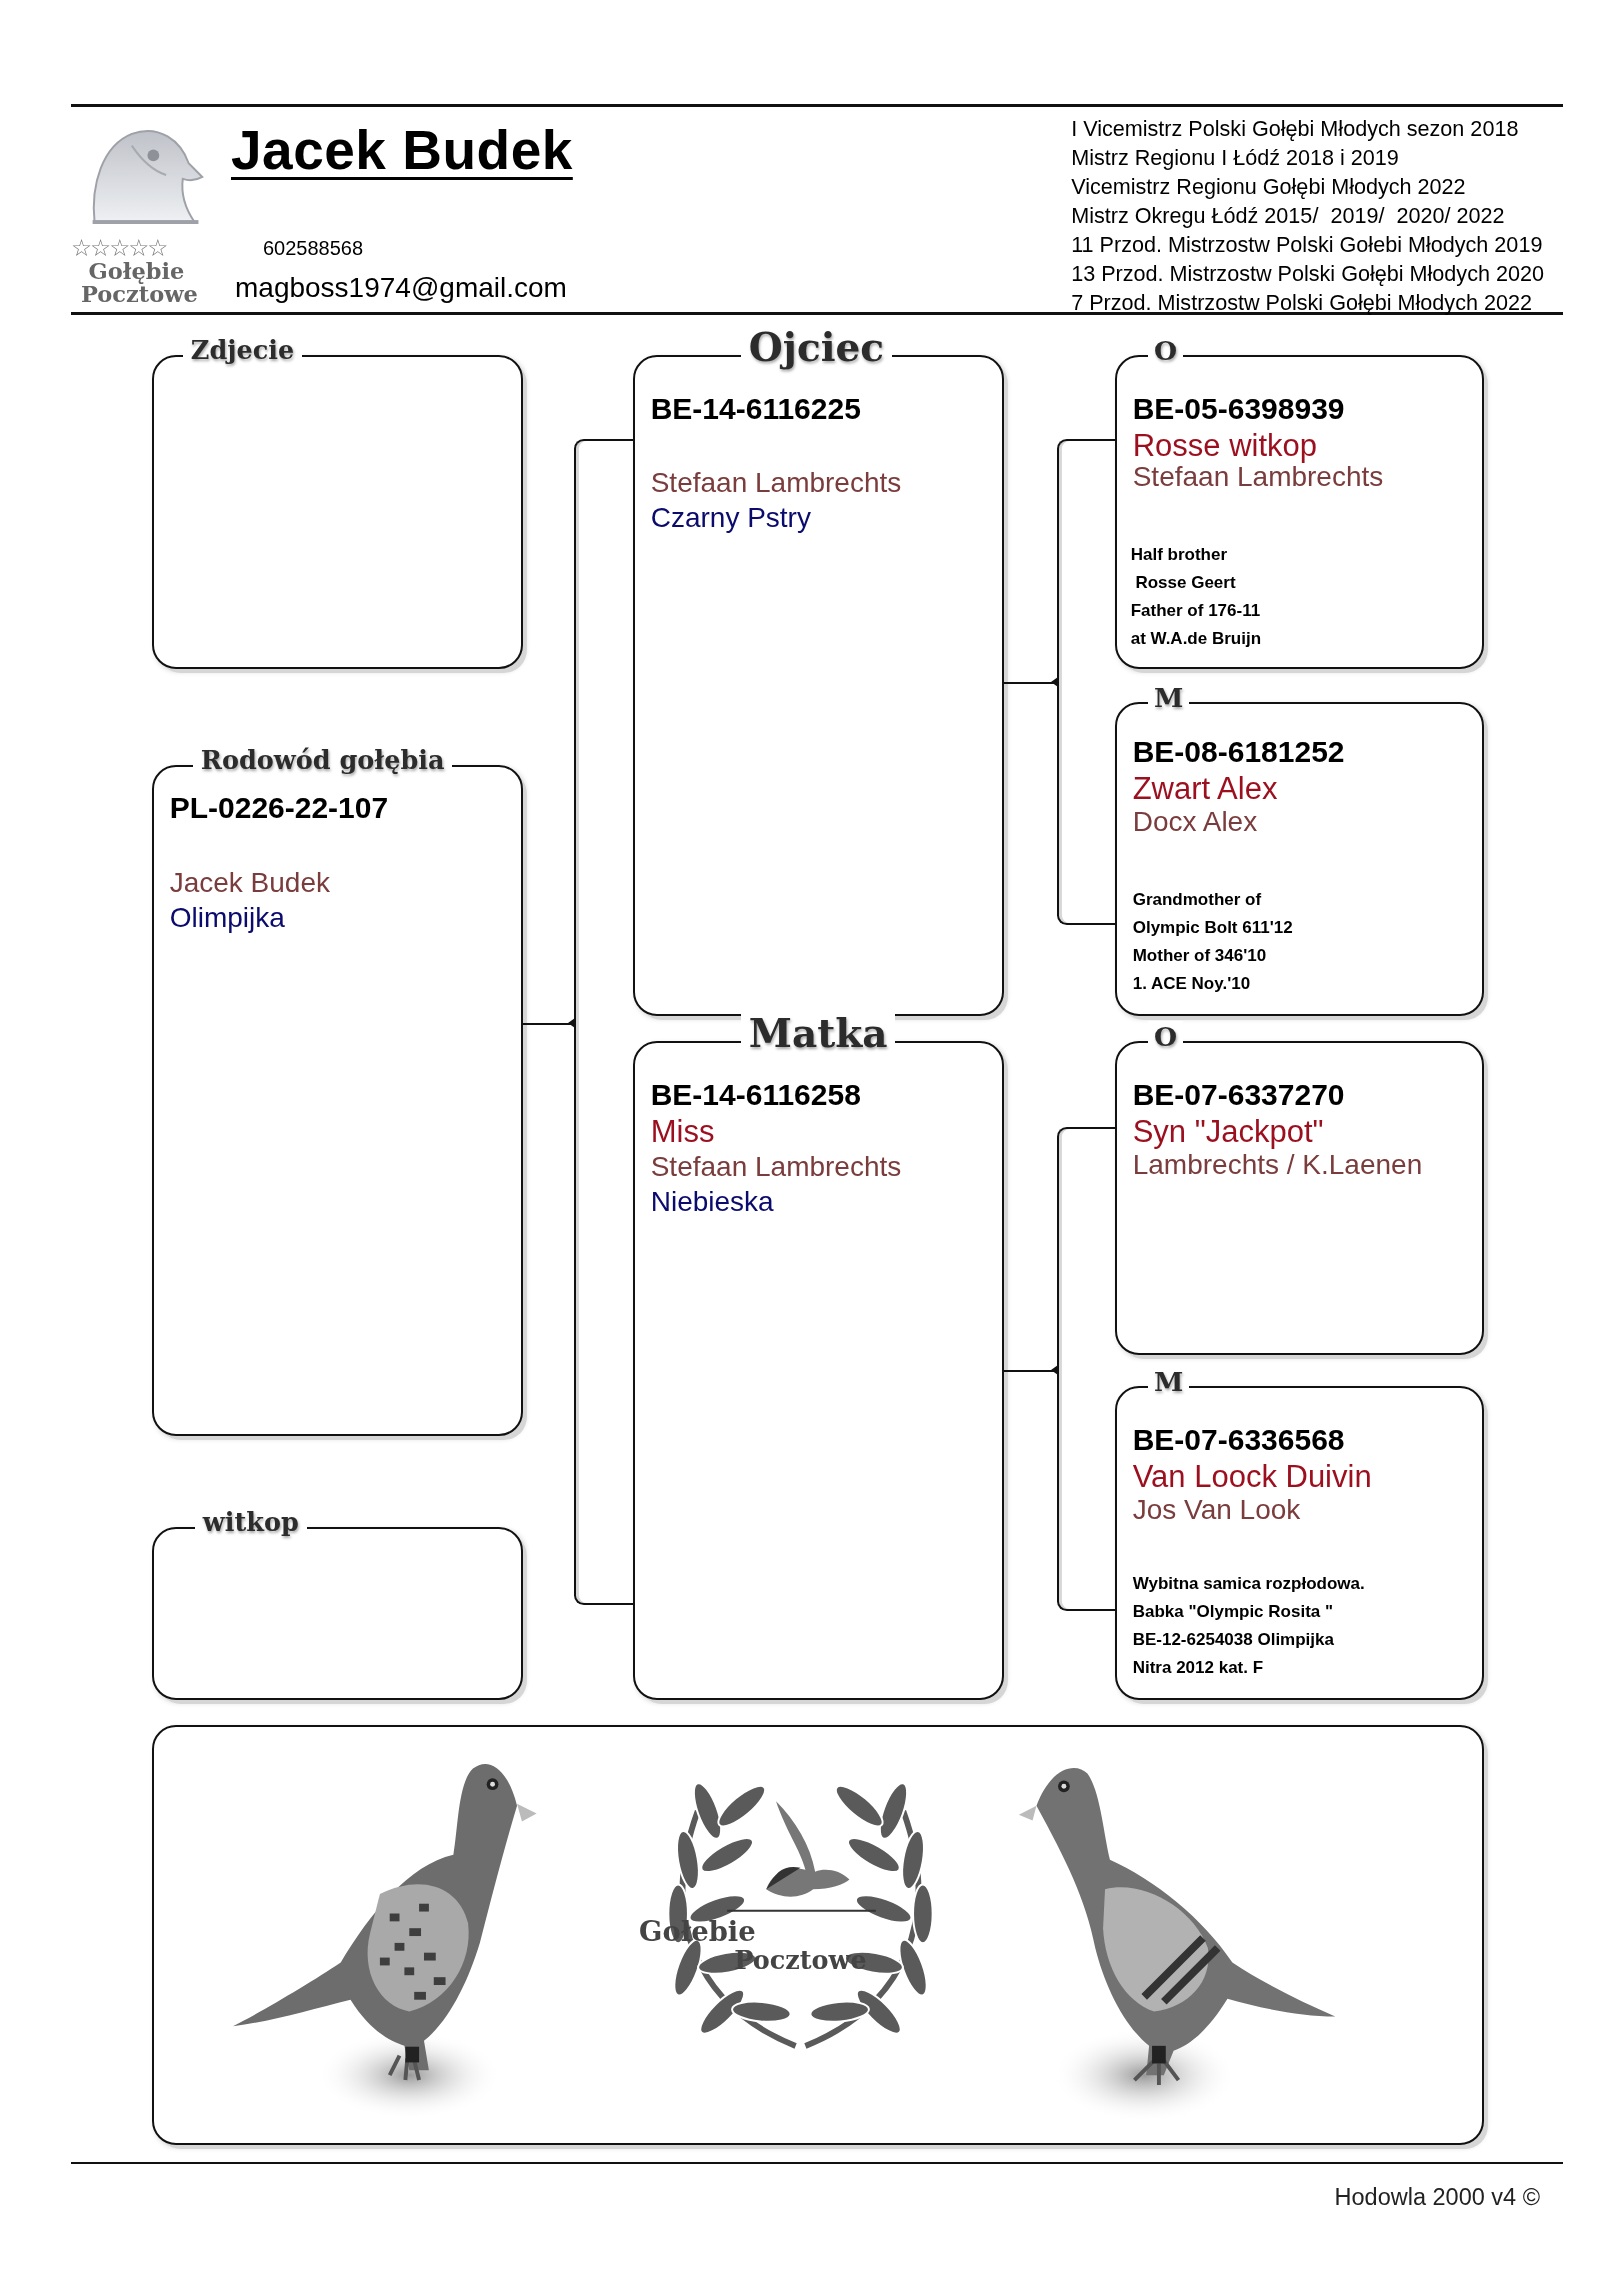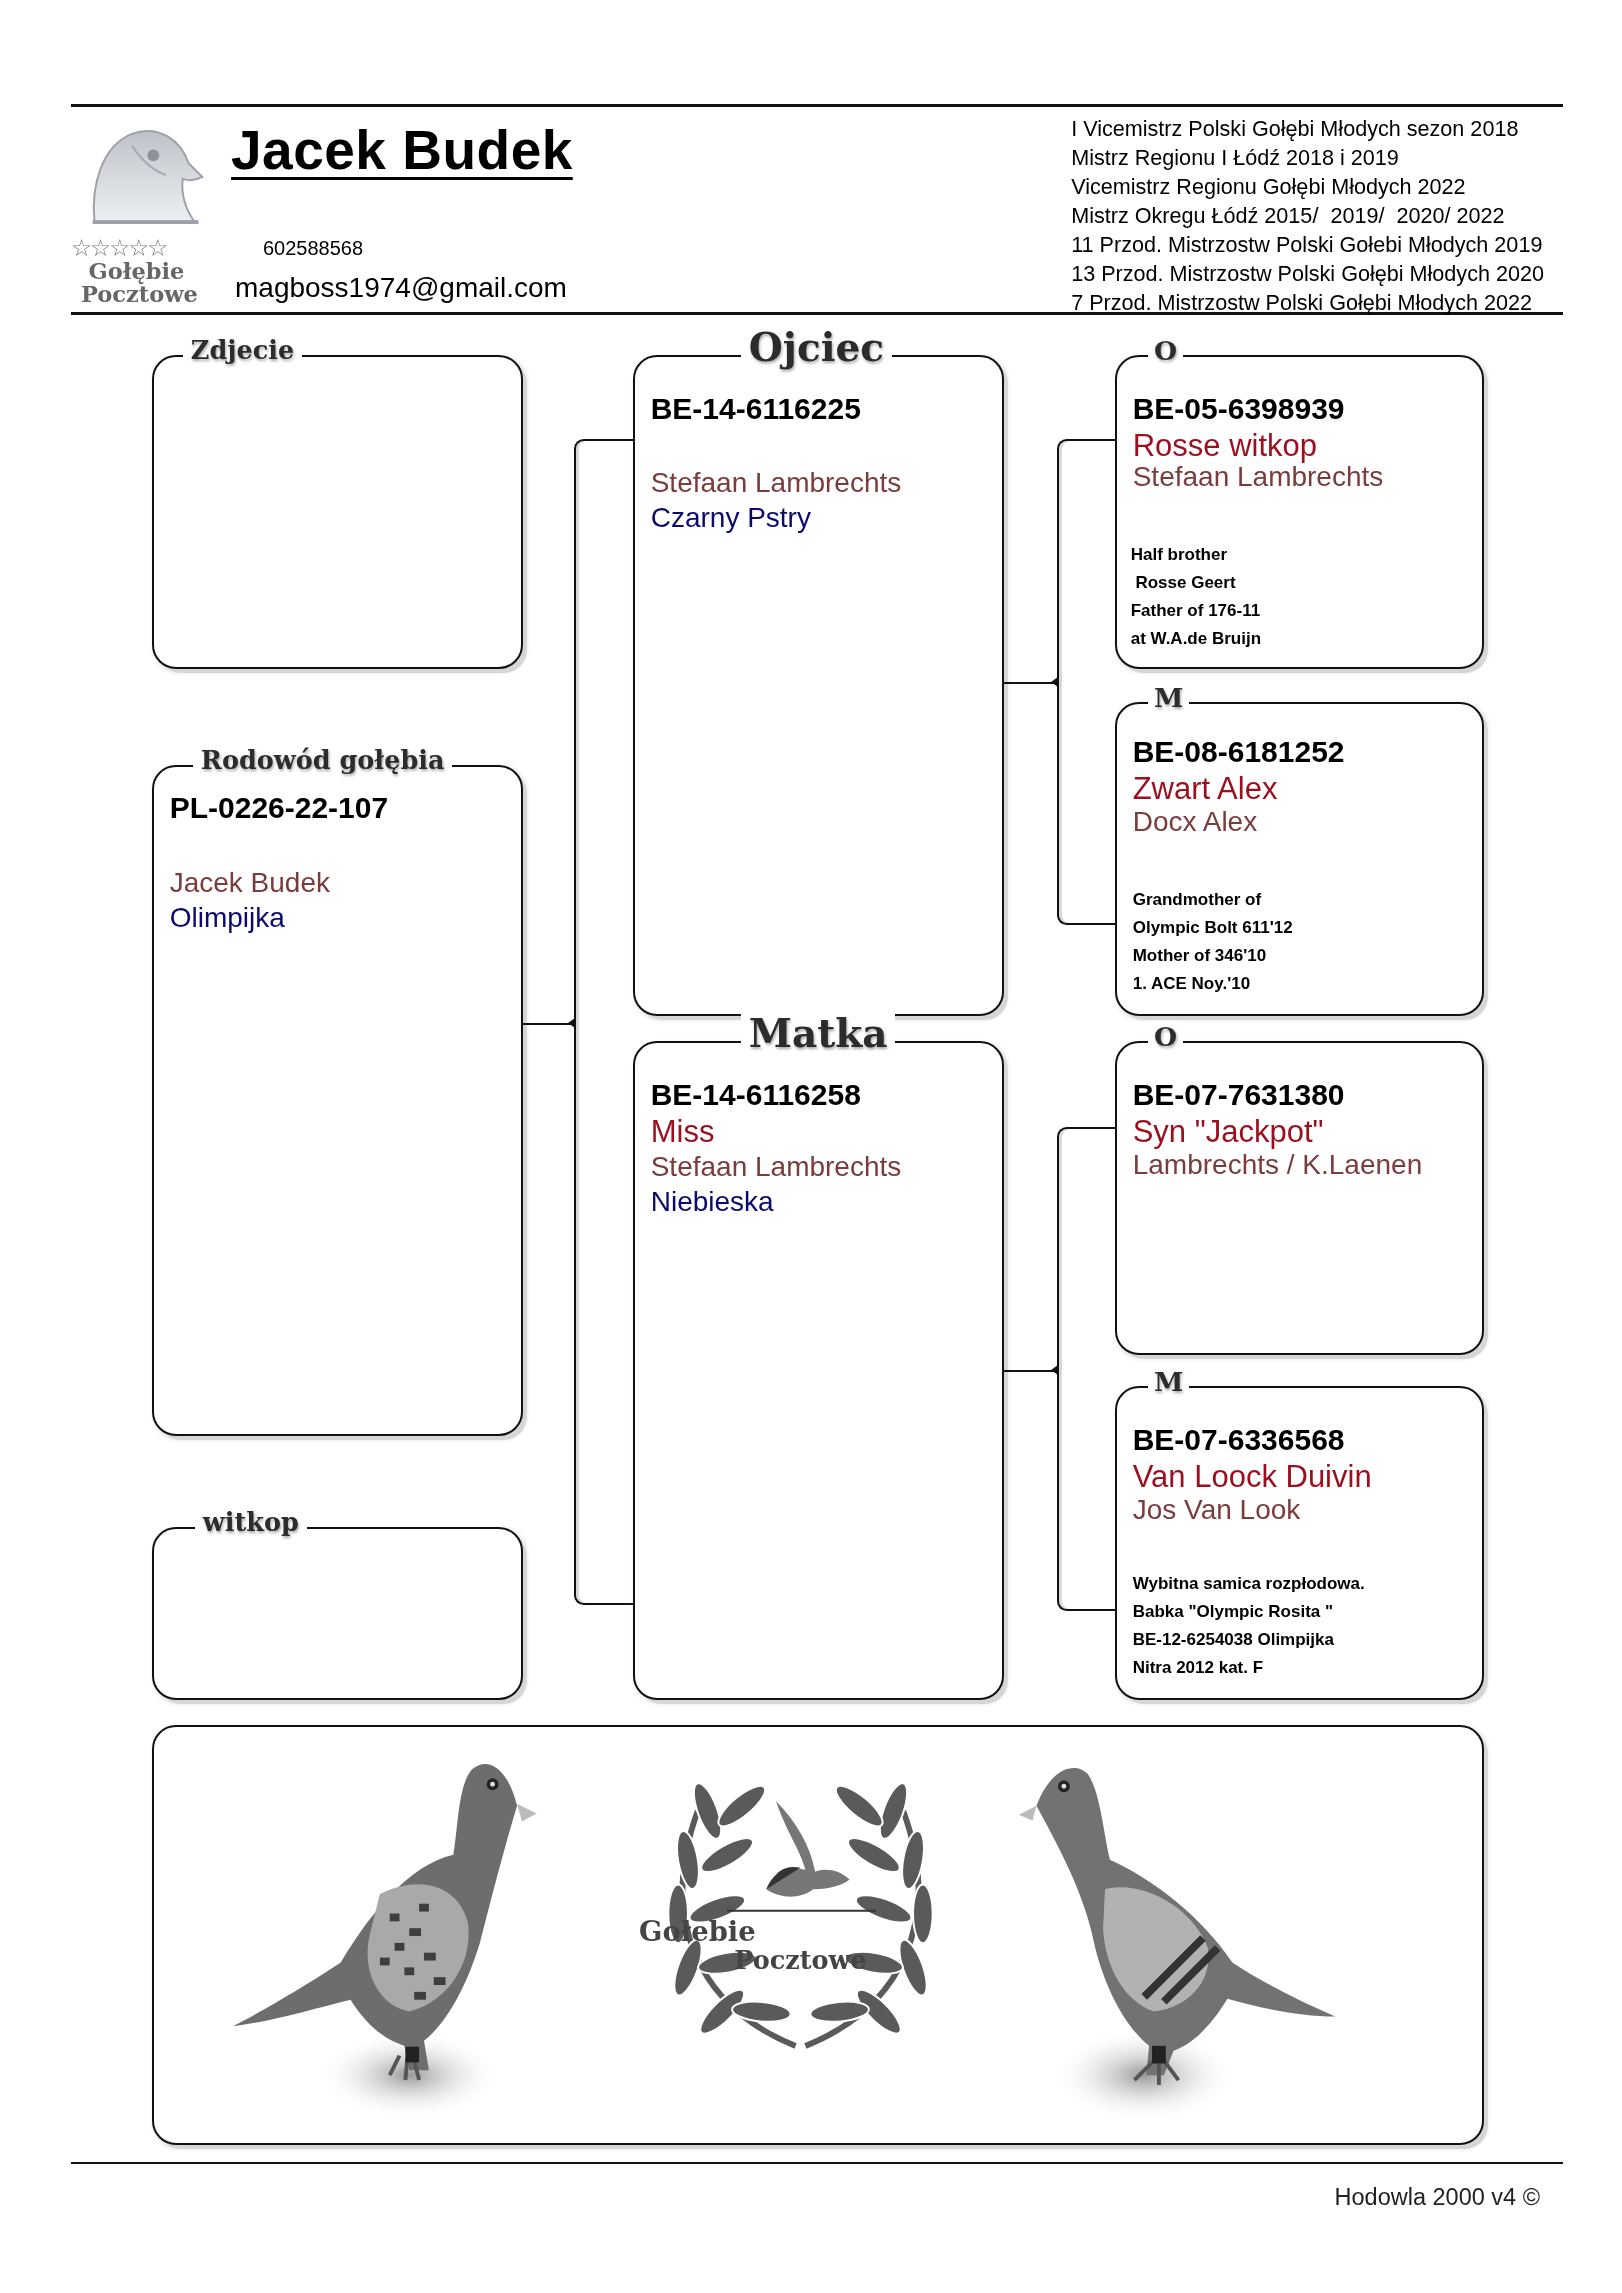--- a/index.html
+++ b/index.html
@@ -119,21 +119,21 @@
   <div class="abs pname" style="left:15.7px;top:67px">Zwart  Alex</div>
   <div class="abs breeder" style="left:15.7px;top:100px">Docx Alex</div>
   <div class="abs note" style="left:15.7px;top:182px">Grandmother of
 Olympic Bolt 611'12
 Mother of 346'10
 1. ACE Noy.'10</div>
 </div>
 
 <div class="box" style="left:1115px;top:1041px;width:365px;height:310px;">
   <div class="box-title t-letter" style="left:31px">O</div>
-  <div class="abs ring" style="left:15.7px;top:35px">BE-07-7631380</div>
+  <div class="abs ring" style="left:15.7px;top:35px">BE-07-6337270</div>
   <div class="abs pname" style="left:15.7px;top:71px">Syn "Jackpot"</div>
   <div class="abs breeder" style="left:15.7px;top:104px">Lambrechts / K.Laenen</div>
 </div>
 
 <div class="box" style="left:1115px;top:1386px;width:365px;height:310px;">
   <div class="box-title t-letter" style="left:31px">M</div>
   <div class="abs ring" style="left:15.7px;top:35px">BE-07-6336568</div>
   <div class="abs pname" style="left:15.7px;top:71px">Van Loock Duivin</div>
   <div class="abs breeder" style="left:15.7px;top:104px">Jos Van Look</div>
   <div class="abs note" style="left:15.7px;top:182px">Wybitna samica rozpłodowa.

